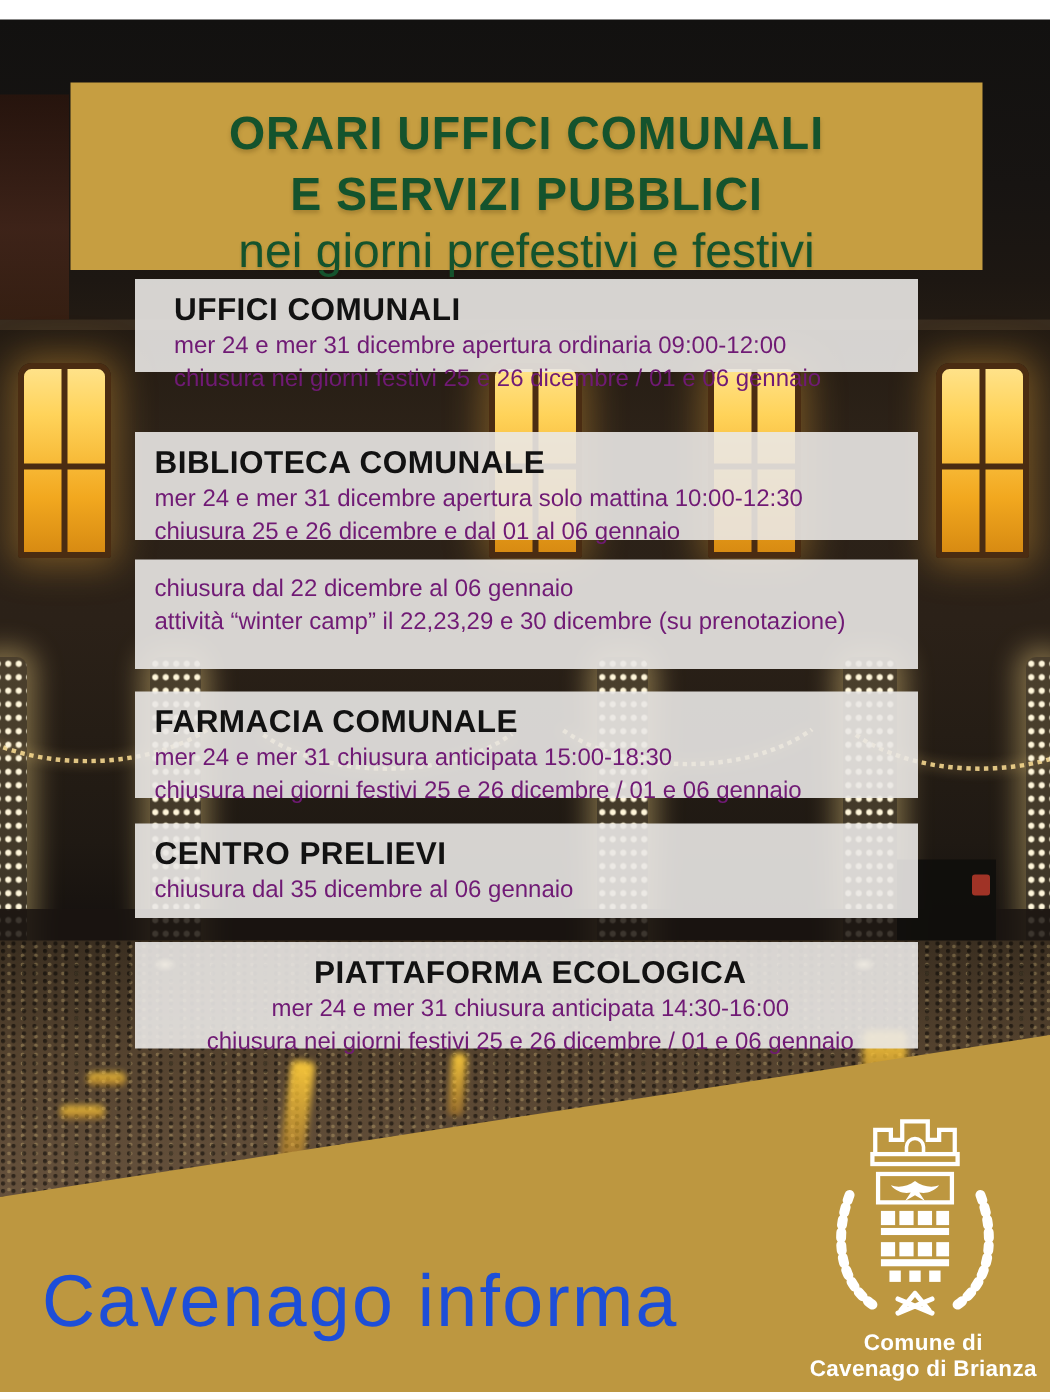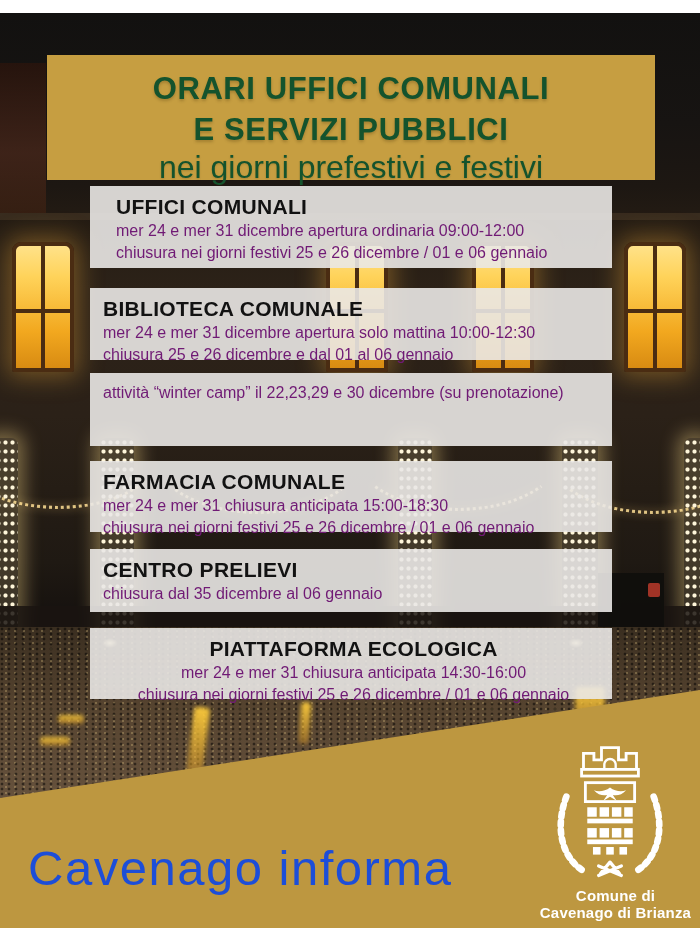--- a/index.html
+++ b/index.html
@@ -52,21 +52,21 @@
     background:#c69e41;color:#14532d;text-align:center;padding-top:13px;box-sizing:border-box;}
   .h-line{font-size:31px;font-weight:800;letter-spacing:.6px;line-height:41px;
     text-shadow:0 2px 3px rgba(60,40,0,.25);}
   .h-sub{font-size:32px;font-weight:400;line-height:30px;margin-top:2px;
     text-shadow:0 1px 2px rgba(60,40,0,.2);}
   
   .card{position:absolute;left:90px;width:522px;background:rgba(234,232,229,.9);
     box-sizing:border-box;padding:8px 8px 0 13px;color:#1b1b1b;}
   .card-title{font-size:21px;font-weight:800;letter-spacing:.3px;color:#121212;line-height:25px;}
   .card-line{font-size:16px;line-height:21px;margin-top:1px;color:#701a75;}
-  .c1{top:186px;height:82px;padding-left:26px;}
+  .c1{top:186px;height:62px;padding-left:26px;}
   .c2{top:288px;height:72px;}
   .c3{top:373px;height:73px;}
   .c4{top:461px;height:71px;}
   .c5{top:549px;height:63px;}
   .c6{top:628px;height:71px;text-align:center;}
   
   .gold-footer{position:absolute;left:0;top:0;width:700px;height:928px;
     background:#bd9740;
     clip-path:polygon(0 798px,700px 690px,700px 928px,0 928px);}
   .brand{position:absolute;left:28px;top:840px;color:#1d4ed8;font-size:49px;
@@ -121,20 +121,21 @@
     <div class="card-title">UFFICI COMUNALI</div>
     <div class="card-line">mer 24 e mer 31 dicembre apertura ordinaria 09:00-12:00</div>
     <div class="card-line">chiusura nei giorni festivi 25 e 26 dicembre / 01 e 06 gennaio</div>
   </div>
   <div class="card c2">
     <div class="card-title">BIBLIOTECA COMUNALE</div>
     <div class="card-line">mer 24 e mer 31 dicembre apertura solo mattina 10:00-12:30</div>
     <div class="card-line">chiusura 25 e 26 dicembre e dal 01 al 06 gennaio</div>
   </div>
   <div class="card c3">
+    <div class="card-line">chiusura dal 22 dicembre al 06 gennaio</div>
     <div class="card-line">attività “winter camp” il 22,23,29 e 30 dicembre (su prenotazione)</div>
   </div>
   <div class="card c4">
     <div class="card-title">FARMACIA COMUNALE</div>
     <div class="card-line">mer 24 e mer 31 chiusura anticipata 15:00-18:30</div>
     <div class="card-line">chiusura nei giorni festivi 25 e 26 dicembre / 01 e 06 gennaio</div>
   </div>
   <div class="card c5">
     <div class="card-title">CENTRO PRELIEVI</div>
     <div class="card-line">chiusura dal 35 dicembre al 06 gennaio</div>

